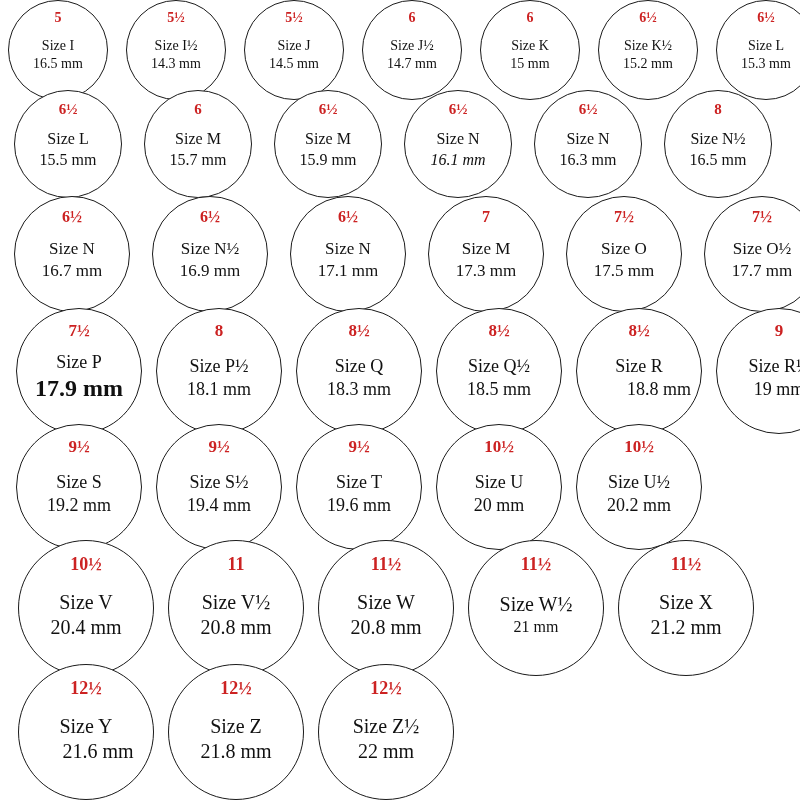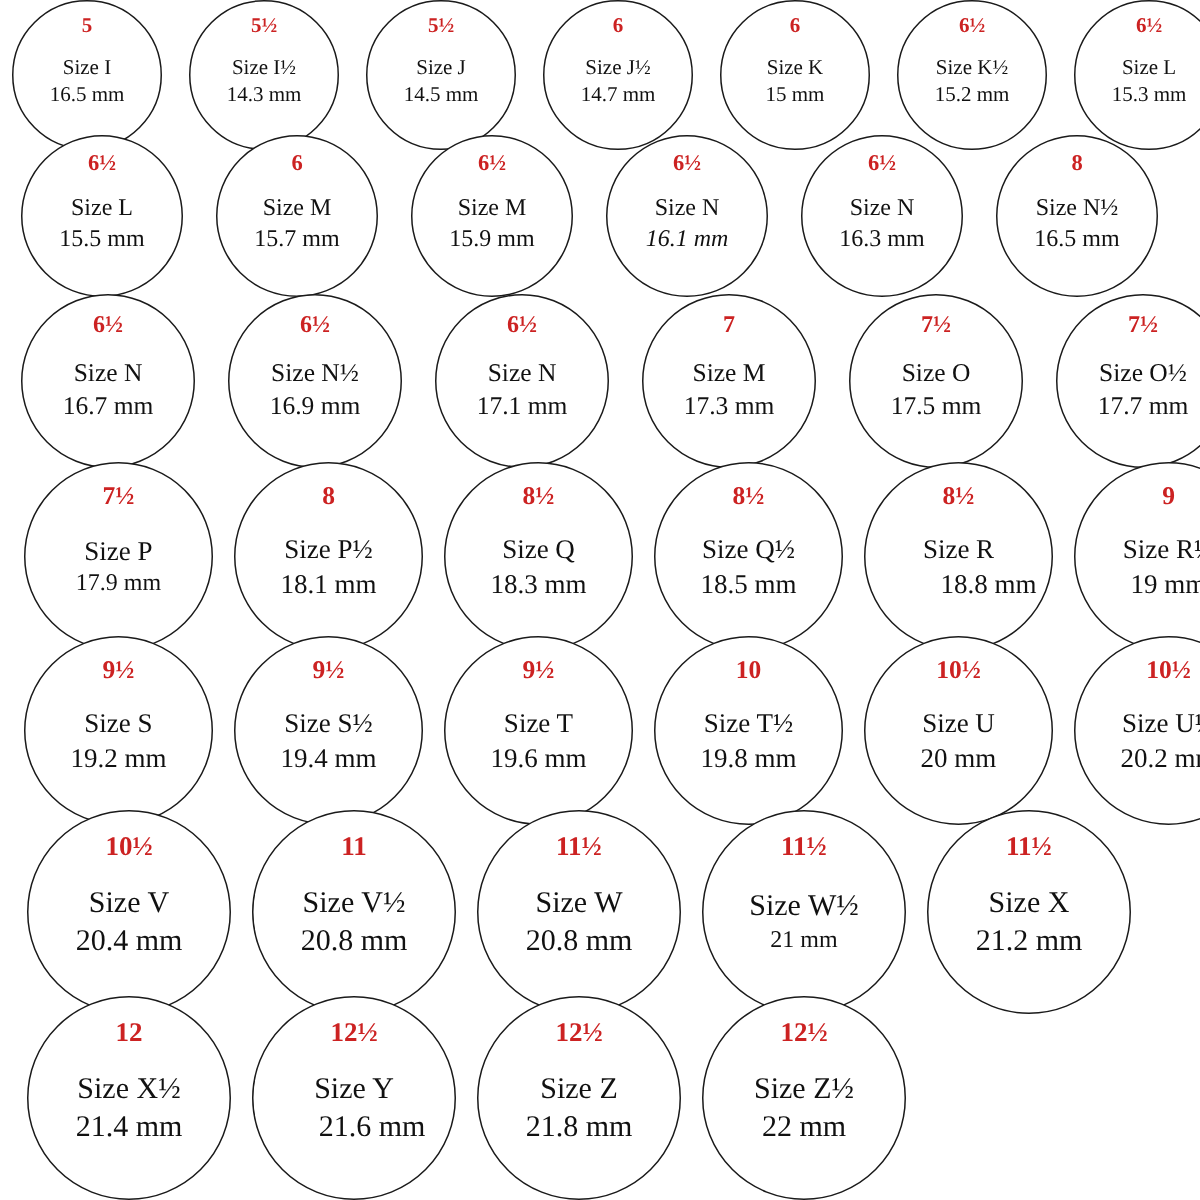--- a/index.html
+++ b/index.html
@@ -208,21 +208,21 @@
           <div class="ring-label" style="font-size: 17px; margin-top: 12px;">Size O½</div>
           <div class="ring-mm" style="font-size: 17px;">17.7 mm</div>
         </div>
       </div>
     </div>
     <div class="ring-row" style="top: 308px; padding-left: 16px;">
       <div class="ring-cell" style="width: 126px; height: 126px; margin-right: 14px;">
         <div class="ring-circle" style="width: 126px; height: 126px;">
           <div class="us-size" style="font-size: 17px; top: 13px;">7½</div>
           <div class="ring-label" style="font-size: 18px; margin-top: 13px;">Size P</div>
-          <div class="ring-mm" style="font-size: 16px;">17.9 mm</div>
+          <div class="ring-mm" style="font-size: 24px; font-weight: bold;">17.9 mm</div>
         </div>
       </div>
       <div class="ring-cell" style="width: 126px; height: 126px; margin-right: 14px;">
         <div class="ring-circle" style="width: 126px; height: 126px;">
           <div class="us-size" style="font-size: 17px; top: 13px;">8</div>
           <div class="ring-label" style="font-size: 18px; margin-top: 13px;">Size P½</div>
           <div class="ring-mm" style="font-size: 18px;">18.1 mm</div>
         </div>
       </div>
       <div class="ring-cell" style="width: 126px; height: 126px; margin-right: 14px;">
@@ -271,27 +271,20 @@
       </div>
       <div class="ring-cell" style="width: 126px; height: 126px; margin-right: 14px;">
         <div class="ring-circle" style="width: 126px; height: 126px;">
           <div class="us-size" style="font-size: 17px; top: 13px;">9½</div>
           <div class="ring-label" style="font-size: 18px; margin-top: 13px;">Size T</div>
           <div class="ring-mm" style="font-size: 18px;">19.6 mm</div>
         </div>
       </div>
       <div class="ring-cell" style="width: 126px; height: 126px; margin-right: 14px;">
         <div class="ring-circle" style="width: 126px; height: 126px;">
-          <div class="us-size" style="font-size: 17px; top: 13px;">10</div>
-          <div class="ring-label" style="font-size: 18px; margin-top: 13px;">Size T½</div>
-          <div class="ring-mm" style="font-size: 18px;">19.8 mm</div>
-        </div>
-      </div>
-      <div class="ring-cell" style="width: 126px; height: 126px; margin-right: 14px;">
-        <div class="ring-circle" style="width: 126px; height: 126px;">
           <div class="us-size" style="font-size: 17px; top: 13px;">10½</div>
           <div class="ring-label" style="font-size: 18px; margin-top: 13px;">Size U</div>
           <div class="ring-mm" style="font-size: 18px;">20 mm</div>
         </div>
       </div>
       <div class="ring-cell" style="width: 126px; height: 126px; margin-right: 14px;">
         <div class="ring-circle" style="width: 126px; height: 126px;">
           <div class="us-size" style="font-size: 17px; top: 13px;">10½</div>
           <div class="ring-label" style="font-size: 18px; margin-top: 13px;">Size U½</div>
           <div class="ring-mm" style="font-size: 18px;">20.2 mm</div>
@@ -331,27 +324,20 @@
         <div class="ring-circle" style="width: 136px; height: 136px;">
           <div class="us-size" style="font-size: 18px; top: 14px;">11½</div>
           <div class="ring-label" style="font-size: 20px; margin-top: 14px;">Size X</div>
           <div class="ring-mm" style="font-size: 20px;">21.2 mm</div>
         </div>
       </div>
     </div>
     <div class="ring-row" style="top: 664px; padding-left: 18px;">
       <div class="ring-cell" style="width: 136px; height: 136px; margin-right: 14px;">
         <div class="ring-circle" style="width: 136px; height: 136px;">
-          <div class="us-size" style="font-size: 18px; top: 14px;">12</div>
-          <div class="ring-label" style="font-size: 20px; margin-top: 14px;">Size X½</div>
-          <div class="ring-mm" style="font-size: 20px;">21.4 mm</div>
-        </div>
-      </div>
-      <div class="ring-cell" style="width: 136px; height: 136px; margin-right: 14px;">
-        <div class="ring-circle" style="width: 136px; height: 136px;">
           <div class="us-size" style="font-size: 18px; top: 14px;">12½</div>
           <div class="ring-label" style="font-size: 20px; margin-top: 14px;">Size Y</div>
           <div class="ring-mm" style="font-size: 20px; margin-left: 24px;">21.6 mm</div>
         </div>
       </div>
       <div class="ring-cell" style="width: 136px; height: 136px; margin-right: 14px;">
         <div class="ring-circle" style="width: 136px; height: 136px;">
           <div class="us-size" style="font-size: 18px; top: 14px;">12½</div>
           <div class="ring-label" style="font-size: 20px; margin-top: 14px;">Size Z</div>
           <div class="ring-mm" style="font-size: 20px;">21.8 mm</div>

